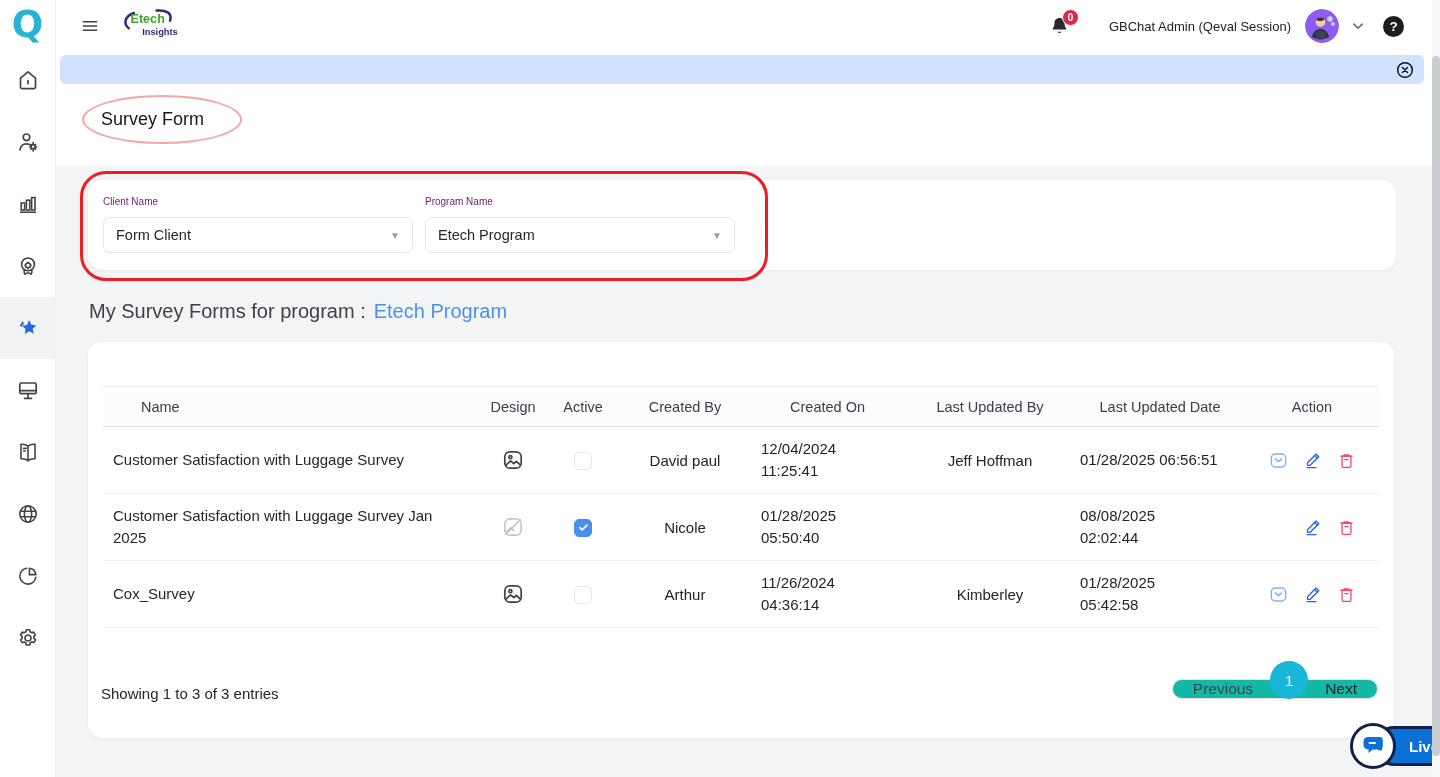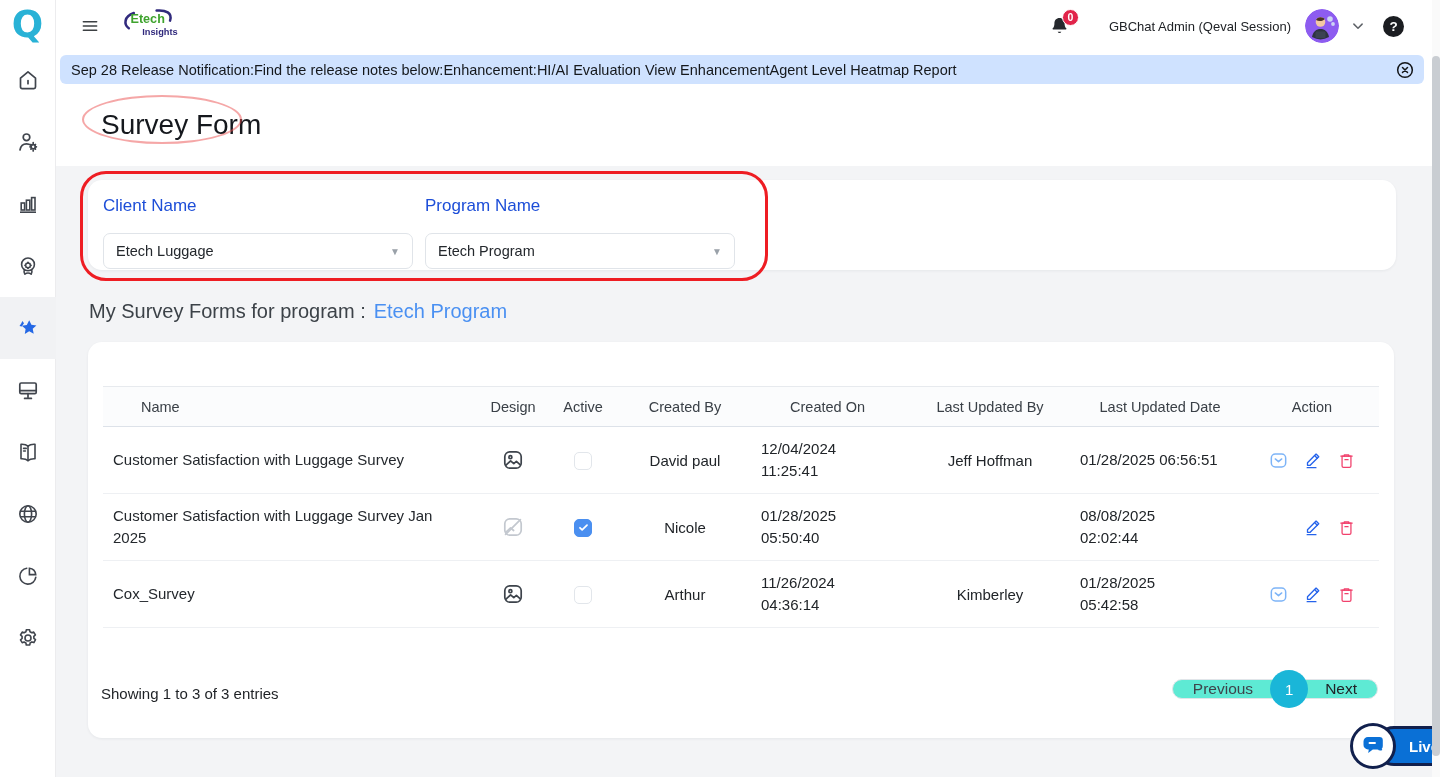--- a/index.html
+++ b/index.html
@@ -41,33 +41,33 @@
   .user-label{font-size:13px;color:#202327;margin:0 14px 0 38px}
   .avatar{width:34px;height:34px;border-radius:50%;overflow:hidden;cursor:pointer}
   .chev{width:18px;height:18px;color:#5f6368;margin:0 16px 0 10px;cursor:pointer}
   .help-circle{width:21px;height:21px;border-radius:50%;background:#1b1d21;color:#fff;
                font-size:13.5px;font-weight:700;display:flex;align-items:center;justify-content:center;cursor:pointer}
 
   .banner{position:absolute;left:4px;top:55px;width:1364px;height:29px;background:var(--banner-bg);
           border-radius:6px;display:flex;align-items:center;padding:0 9px 0 11px;font-size:14.5px;color:#15181c}
   .banner-close{margin-left:auto;width:20px;height:20px;color:#131518;cursor:pointer}
 
-  .page-title{position:absolute;left:45px;top:109px;font-size:28px;font-weight:500;color:#15181d}
+  .page-title{position:absolute;left:45px;top:109px;font-size:18px;font-weight:500;color:#15181d}
   .ellipse-annotation{position:absolute;left:26px;top:95px;width:160px;height:49px;
           border:2px solid rgba(235,80,80,.5);border-radius:50%;pointer-events:none;z-index:3}
   .create-btn{position:absolute;left:1137px;top:105px;width:190px;height:33px;border:1px solid var(--accent);
           border-radius:8px;background:#fff;color:var(--accent);font-size:15.5px;display:flex;
           align-items:center;justify-content:center;gap:9px;cursor:pointer}
   .create-btn .icn{width:19px;height:19px}
 
   .filters-card{position:absolute;left:32px;top:180px;width:1308px;height:90px;background:#fff;
           border-radius:14px;box-shadow:0 1px 3px rgba(20,30,50,.06)}
   .filter-group{position:absolute;top:16px}
   .fg-client{left:15px}.fg-program{left:337px}
-  .filter-label{font-size:17px;color:#1d4ed8;margin-bottom:17px}
+  .filter-label{font-size:10px;color:#701a75;margin-bottom:10px}
   .select{width:310px;height:36px;border:1px solid #e0e4e9;border-radius:7px;background:#fff;
           display:flex;align-items:center;padding:0 12px;font-size:14.5px;color:#24282d;cursor:pointer}
   .select .caret{margin-left:auto;color:#9aa1a9;font-size:10px}
 
   .red-rect-annotation{position:absolute;left:24px;top:171px;width:688px;height:110px;
           border:3px solid var(--annotation-red);border-radius:26px;pointer-events:none;z-index:4}
 
   .section-heading{position:absolute;left:33px;top:300px;font-size:20px;font-weight:500;color:#3c4248;
           display:flex;gap:8px;align-items:baseline}
   .section-heading a{color:var(--accent);text-decoration:none;cursor:pointer}
@@ -98,21 +98,21 @@
   .checkbox .icn{width:13px;height:13px}
   .actions{display:inline-flex;align-items:center;gap:14px;vertical-align:middle}
   .act{display:inline-flex;cursor:pointer}
   .act.mail{color:var(--mail-blue);width:21px;height:21px}
   .act.edit{color:var(--edit-blue);width:20px;height:20px}
   .act.trash{color:var(--delete-red);width:19px;height:19px}
   .act.ghost{visibility:hidden}
 
   .showing{position:absolute;left:13px;top:343px;font-size:15px;color:#1e2125}
   .pagination{position:absolute;right:16px;top:337px;height:20px;border:1px solid #e1e5e9;
-          border-radius:19px;display:flex;align-items:center;background:#5eead4}
+          border-radius:19px;display:flex;align-items:flex-end;background:#14b8a6}
   .page-prev{padding:0 17px 0 20px;font-size:15.5px;color:#3e444b;cursor:pointer}
   .page-num{width:38px;height:38px;margin:-1px 0;border-radius:50%;background:var(--page-circle);
           color:#fff;font-size:15px;display:flex;align-items:center;justify-content:center;cursor:pointer}
   .page-next{padding:0 20px 0 17px;font-size:15.5px;color:#202327;cursor:pointer}
 
   .livechat{position:absolute;left:1294px;top:723px;height:46px;z-index:9;cursor:pointer}
   .lc-pill{position:absolute;left:24px;top:3px;height:40px;display:flex;align-items:center;
           background:var(--livechat-bg);border:3px solid var(--livechat-border);border-radius:21px;
           padding:0 15px 0 32px;color:#fff;font-weight:700;font-size:15px;white-space:nowrap}
   .lc-circle{position:absolute;left:0;top:0;width:46px;height:46px;border-radius:50%;background:#fff;
@@ -263,38 +263,37 @@
           <span class="icn chev">
               <svg viewBox="0 0 24 24" fill="none" stroke="currentColor" stroke-width="2" stroke-linecap="round" stroke-linejoin="round">
                 <path d="M6.5 9.5 12 15l5.5-5.5"></path>
               </svg>
             </span>
           <span class="help-circle">?</span>
         </div>
       </header>
 
       <div class="banner">
-        <span>Sep 28 Release Notification:Find the release notes below:Enhancement:HI/AI Evaluation View EnhancementAgent Level Heatmap Report</span>
         <span class="icn banner-close">
             <svg viewBox="0 0 24 24" fill="none" stroke="currentColor" stroke-width="1.8" stroke-linecap="round">
               <circle cx="12" cy="12" r="8.8"></circle>
               <path d="M9 9l6 6M15 9l-6 6"></path>
             </svg>
           </span>
       </div>
 
       <h1 class="page-title">Survey Form</h1>
       <div class="ellipse-annotation"></div>
     </div>
 
     <div class="filters-card">
       <div class="filter-group fg-client">
         <div class="filter-label">Client Name</div>
         <div class="select">
-          <span>Etech Luggage</span>
+          <span>Form Client</span>
           <span class="caret">▼</span>
         </div>
       </div>
       <div class="filter-group fg-program">
         <div class="filter-label">Program Name</div>
         <div class="select">
           <span>Etech Program</span>
           <span class="caret">▼</span>
         </div>
       </div>

